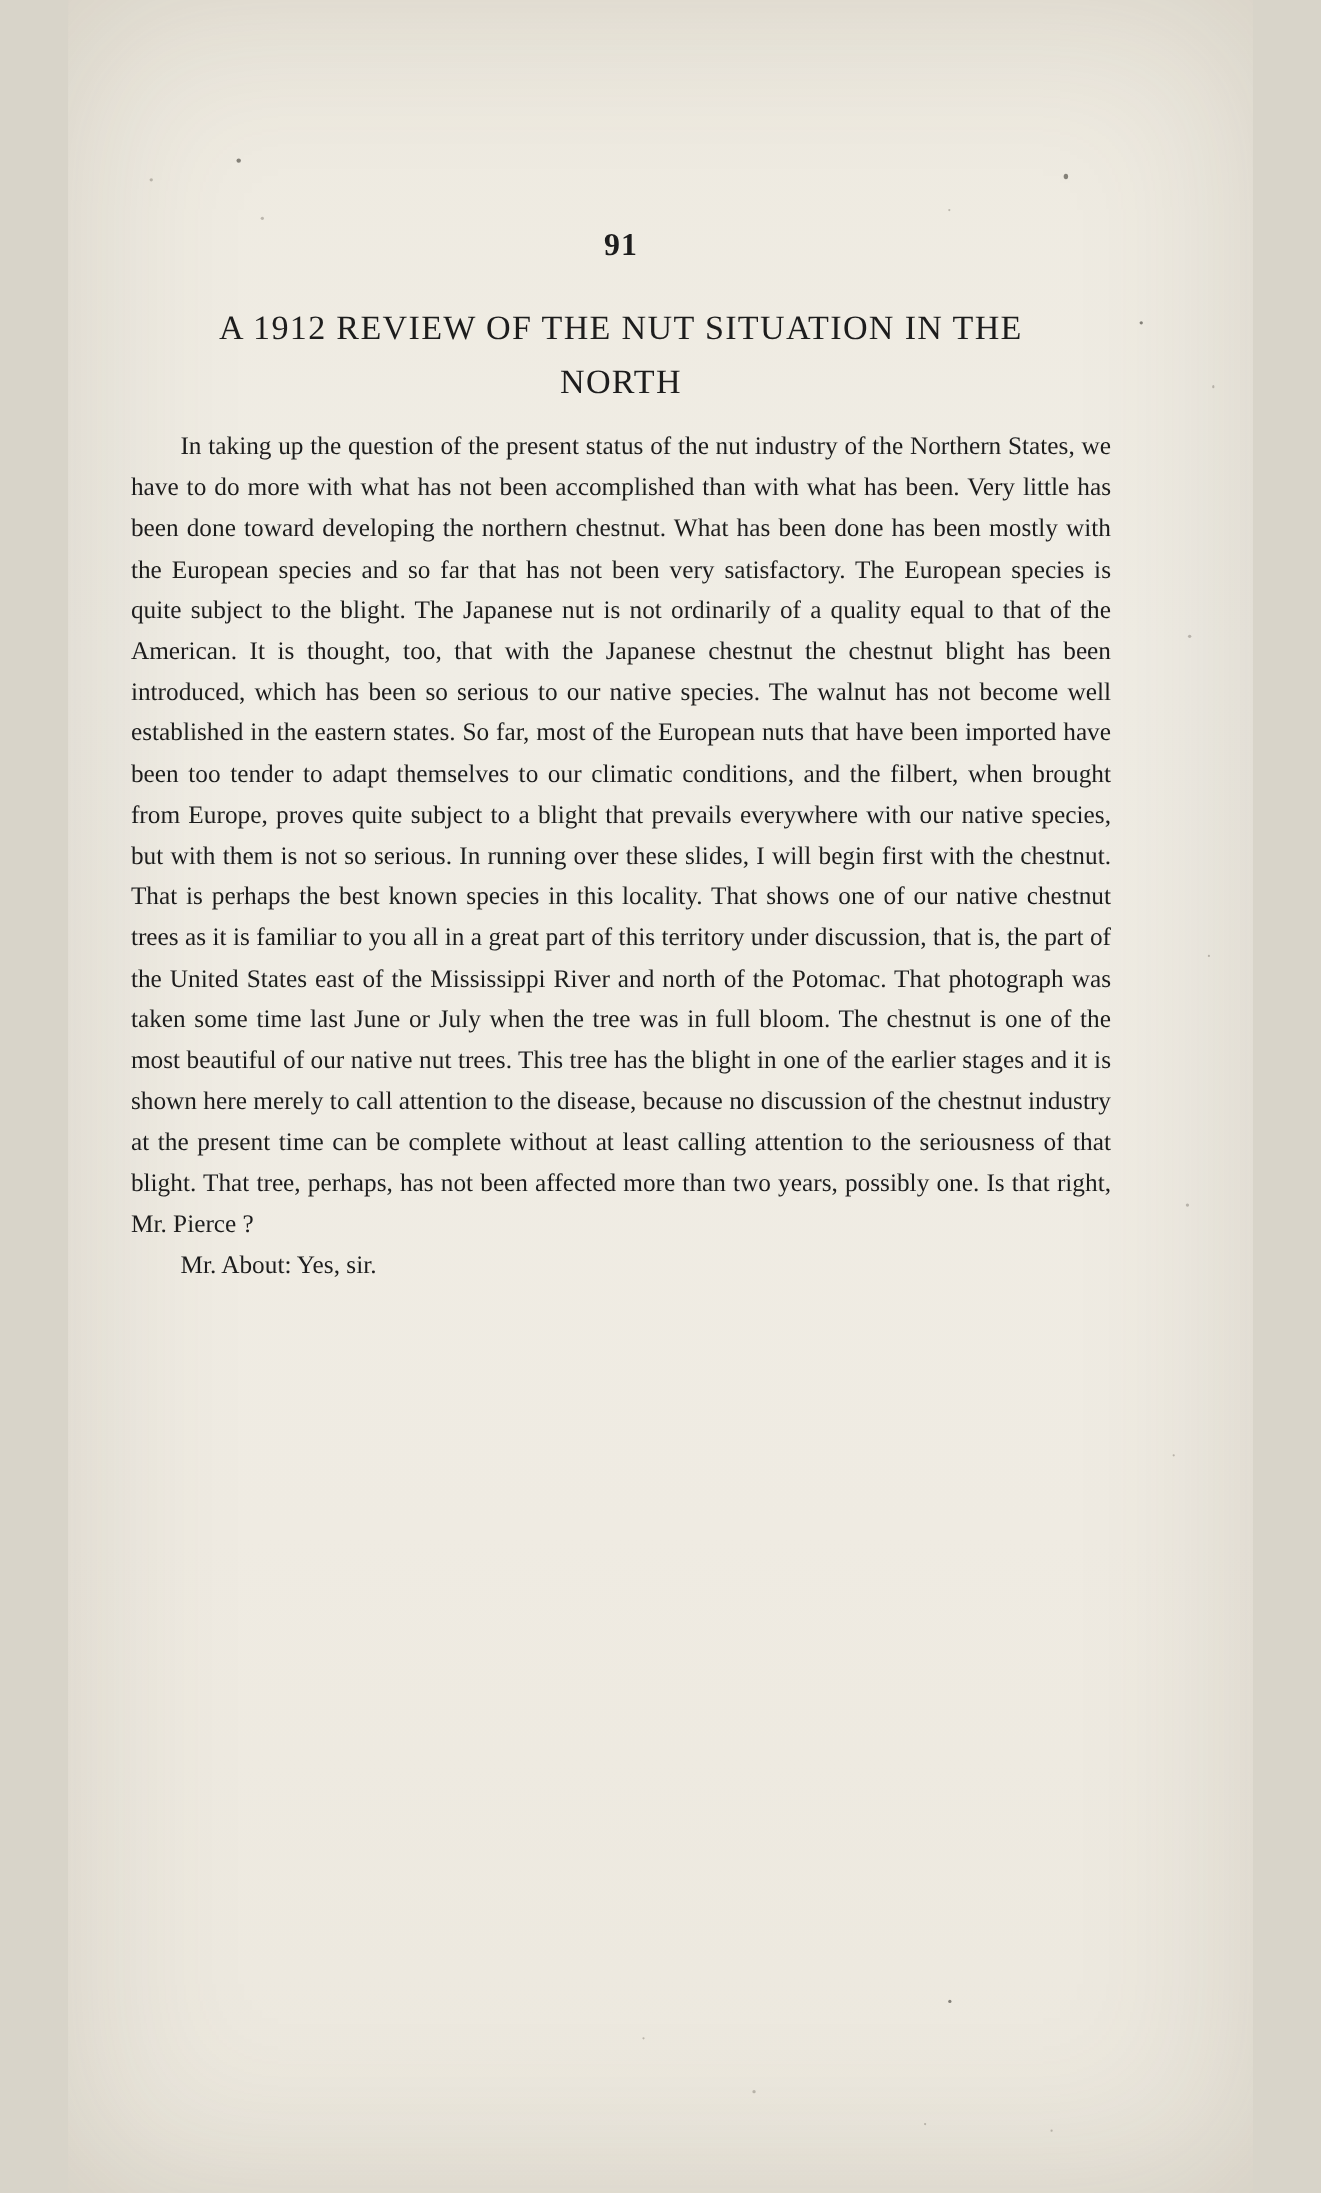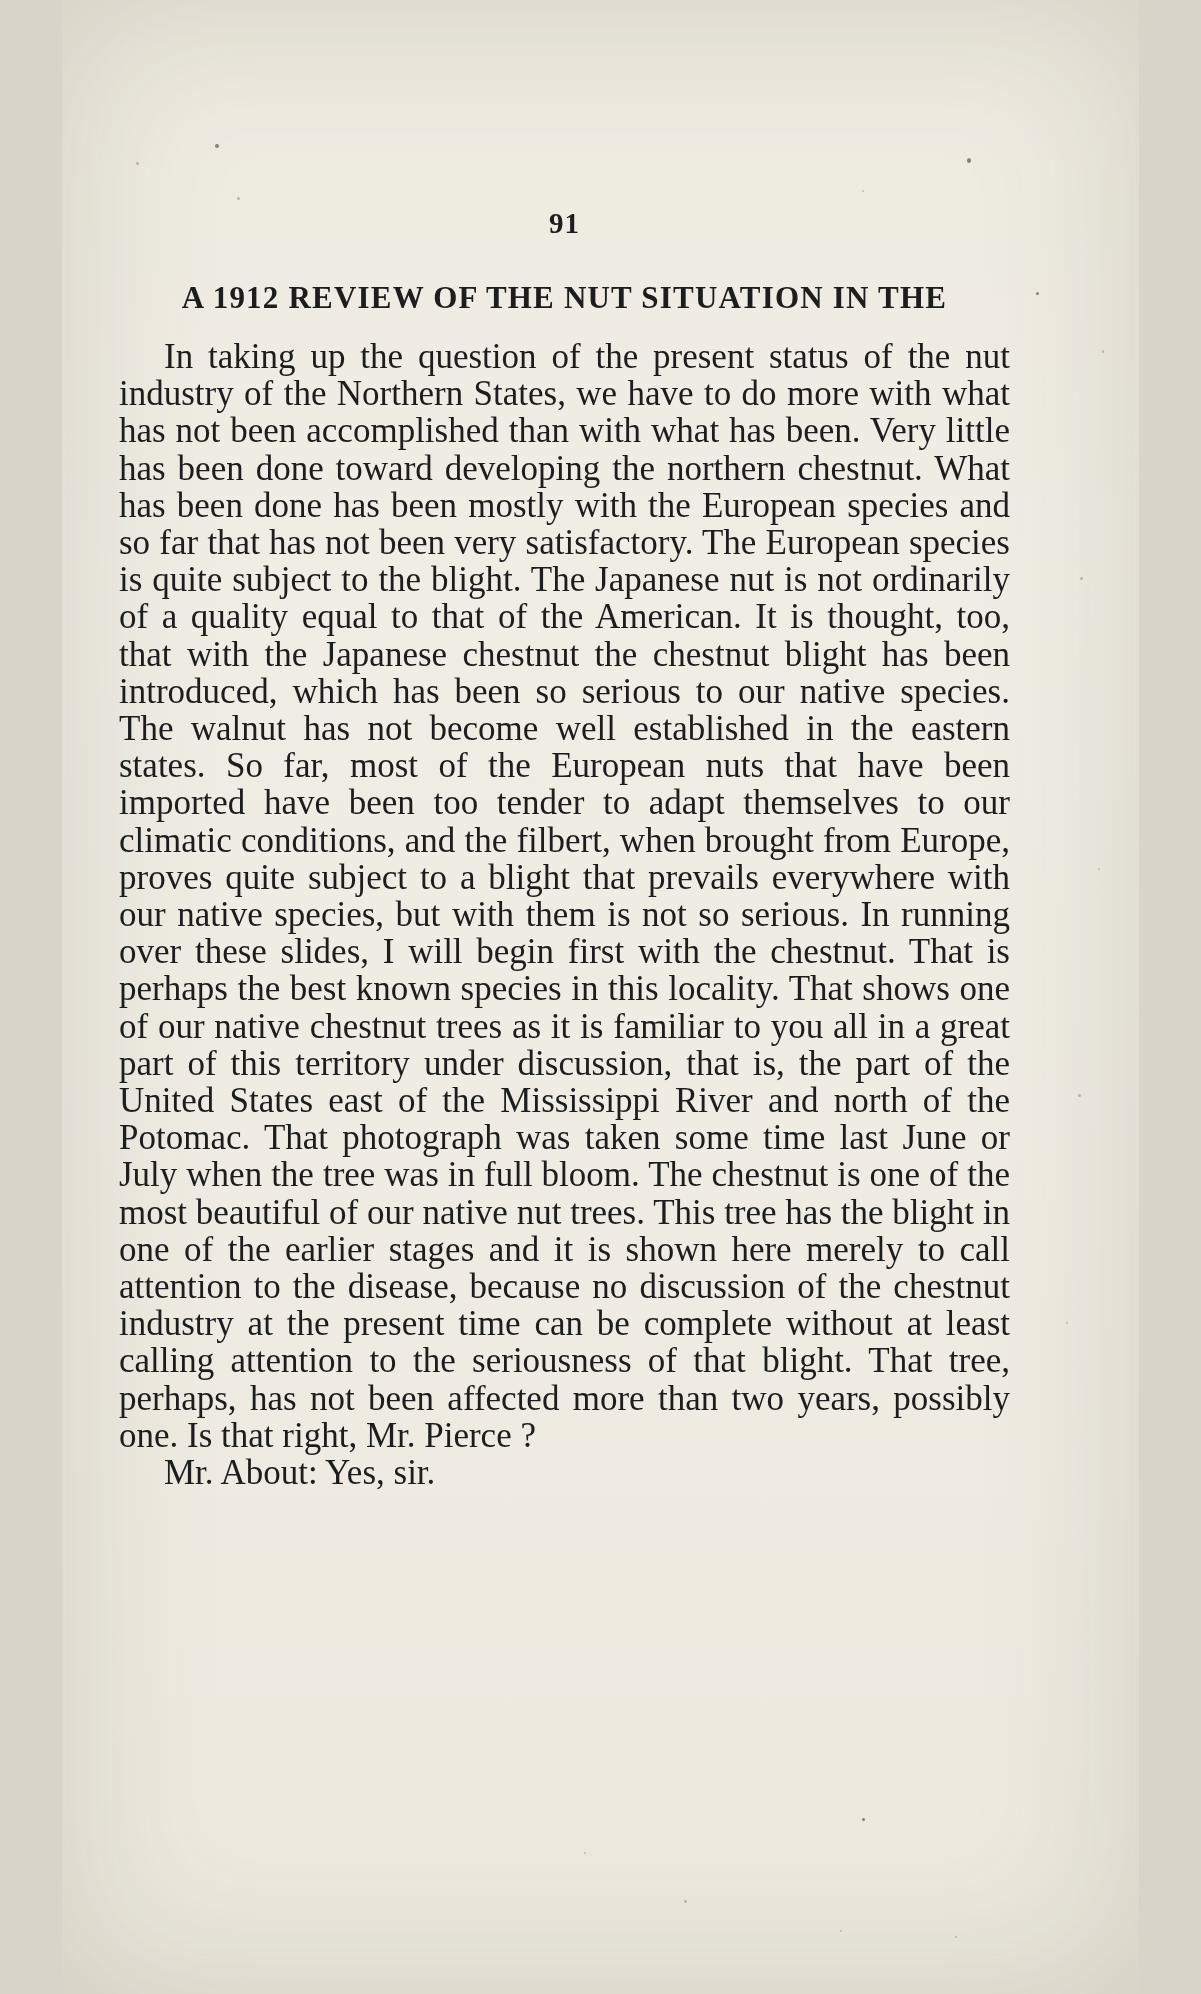--- a/index.html
+++ b/index.html
@@ -32,36 +32,36 @@
     line-height: 36px;
     font-weight: bold;
     letter-spacing: 1px;
     margin: 0 0 32px 0;
   }
   .title {
     margin: 0 0 16px 0;
     text-align: center;
     font-size: 31px;
     line-height: 49px;
-    font-weight: bold;
+    font-weight: normal;
     letter-spacing: 1.2px;
   }
   .title .title-line {
     display: block;
   }
   .byline {
     text-align: center;
     font-variant: small-caps;
     font-size: 27px;
     line-height: 34px;
     letter-spacing: 0.8px;
     margin: 0 0 32px 0;
   }
   .body-text {
-    font-size: 35px;
+    font-size: 23px;
     line-height: 37.2px;
     text-align: justify;
     hyphens: auto;
     -webkit-hyphens: auto;
   }
   .body-text p {
     margin: 0;
     text-indent: 45px;
   }
   .speck {
@@ -75,20 +75,21 @@
 <body>
 
 <div class="page">
 
   <div class="content">
 
     <div class="page-number">91</div>
 
     <h1 class="title">
       <span class="title-line">A 1912 REVIEW OF THE NUT SITUATION IN THE</span>
+      <span class="title-line">NORTH</span>
     </h1>
 
 
     <div class="body-text">
       <p>In taking up the question of the present status of the nut industry of the Northern States, we have to do more with what has not been accomplished than with what has been.  Very little has been done toward developing the northern chestnut. What has been done has been mostly with the European species and so far that has not been very satisfactory.  The European species is quite subject to the blight.  The Japanese nut is not ordinarily of a quality equal to that of the American.  It is thought, too, that with the Japanese chestnut the chestnut blight has been introduced, which has been so serious to our native species.  The walnut has not become well established in the eastern states.  So far, most of the European nuts that have been imported have been too tender to adapt themselves to our climatic conditions, and the filbert, when brought from Europe, proves quite subject to a blight that prevails everywhere with our native species, but with them is not so serious.  In running over these slides, I will begin first with the chestnut.  That is perhaps the best known species in this locality.  That shows one of our native chestnut trees as it is familiar to you all in a great part of this territory under discussion, that is, the part of the United States east of the Mississippi River and north of the Potomac.  That photograph was taken some time last June or July when the tree was in full bloom.  The chestnut is one of the most beautiful of our native nut trees.  This tree has the blight in one of the earlier stages and it is shown here merely to call attention to the disease, because no discussion of the chestnut industry at the present time can be complete without at least calling attention to the seriousness of that blight.  That tree, perhaps, has not been affected more than two years, possibly one.  Is that right, Mr. Pierce ?</p>
       <p>Mr. About:  Yes, sir.</p>
     </div>
 
   </div>
 

